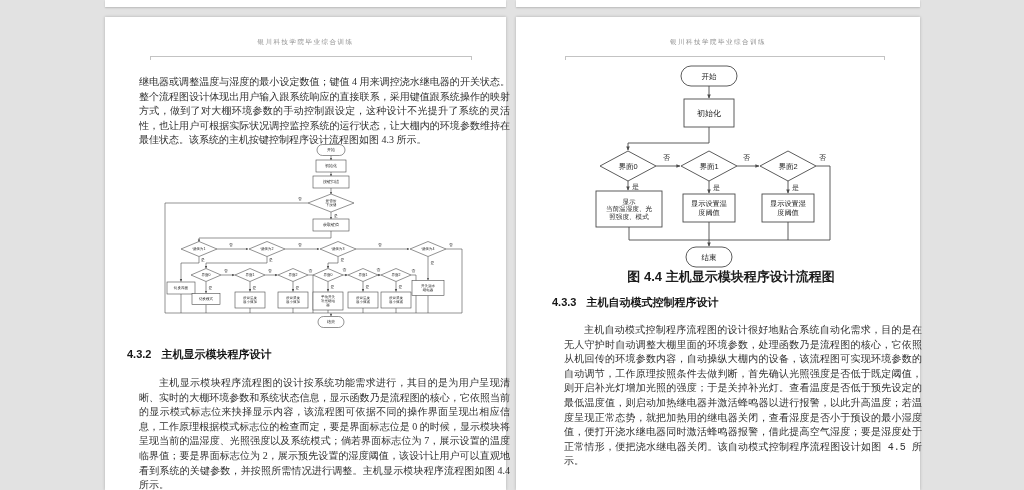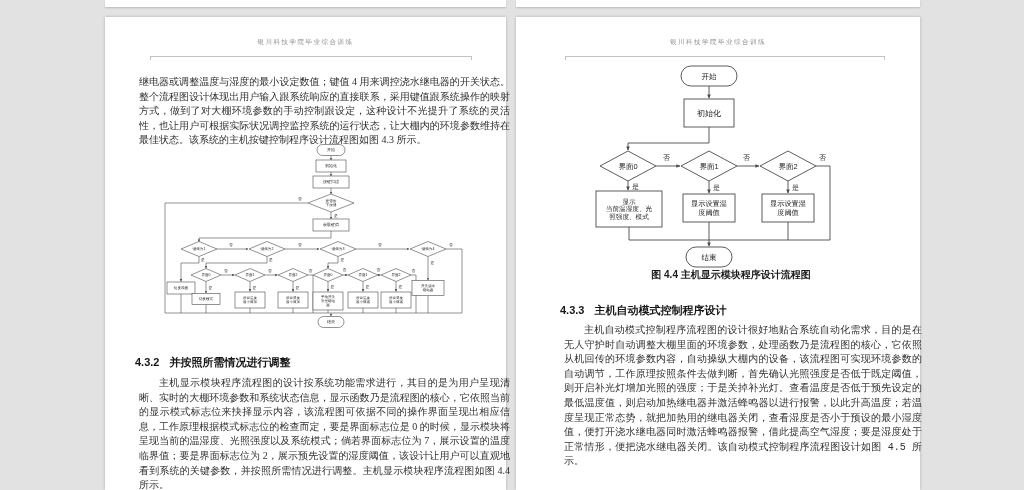--- a/index.html
+++ b/index.html
@@ -34,27 +34,27 @@
   }
   .indent{text-indent:2em;}
   #p-left-1{left:22px;top:46px;width:371px;}
   #p-left-2{left:22px;top:347px;width:371px;}
   #p-right-1{left:36px;top:295px;width:358px;font-family:Liberation Mono, monospace;}
   .figure{position:absolute;}
   #fig43{left:45px;top:125px;width:330px;height:192px;}
   #fig44{left:71px;top:45px;width:260px;height:212px;}
   svg{font-family:"Liberation Sans","DejaVu Sans",sans-serif;}
   .caption{
-    position:absolute;text-align:center;font-weight:bold;font-size:10px;color:#1c1c1c;
+    position:absolute;text-align:center;font-weight:bold;font-size:13px;color:#1c1c1c;
     font-family:"Liberation Sans","DejaVu Sans",sans-serif;
   }
   #cap-43{left:22px;top:316px;width:371px;}
   #cap-44{left:36px;top:251px;width:358px;}
   .section-heading{
-    position:absolute;margin:8px;font-size:11px;font-weight:bold;color:#161616;
+    position:absolute;margin:0;font-size:11px;font-weight:bold;color:#161616;
     font-family:"Liberation Sans","DejaVu Sans",sans-serif;
   }
   #sec-432{left:22px;top:330px;}
   #sec-433{left:36px;top:278px;}
   .section-heading .num{margin-right:10px;}
 </style>
 </head>
 <body>
 
 <div class="prev-strip" id="prev-left"></div>
@@ -176,21 +176,21 @@
       <text text-anchor="middle" font-size="3.5" fill="#222"><tspan x="213" y="157.16">设置温度</tspan><tspan x="213" y="161.29">最小值减</tspan></text>
       <rect x="231" y="150" width="30" height="16" fill="#fff" stroke="#4a4a4a" stroke-width="0.6"></rect>
       <text text-anchor="middle" font-size="3.5" fill="#222"><tspan x="246" y="157.16">设置湿度</tspan><tspan x="246" y="161.29">最小值减</tspan></text>
       <rect x="262" y="138.5" width="32" height="15" fill="#fff" stroke="#4a4a4a" stroke-width="0.6"></rect>
       <text text-anchor="middle" font-size="3.5" fill="#222"><tspan x="278" y="145.16">开关浇水</tspan><tspan x="278" y="149.29">继电器</tspan></text>
       <rect x="168" y="174.5" width="26" height="11" rx="5.5" fill="#fff" stroke="#4a4a4a" stroke-width="0.6"></rect>
       <text text-anchor="middle" font-size="4" fill="#222"><tspan x="181" y="181.4">结束</tspan></text>
     </svg>
 
 
-  <h3 class="section-heading" id="sec-432"><span class="num">4.3.2</span><span>并按照所需情况进行调整</span></h3>
+  <h3 class="section-heading" id="sec-432"><span class="num">4.3.2</span><span>主机显示模块程序设计</span></h3>
 
   <p class="body-text indent" id="p-left-2">主机显示模块程序流程图的设计按系统功能需求进行，其目的是为用户呈现清晰、实时的大棚环境参数和系统状态信息，显示函数乃是流程图的核心，它依照当前的显示模式标志位来抉择显示内容，该流程图可依据不同的操作界面呈现出相应信息，工作原理根据模式标志位的检查而定，要是界面标志位是 0 的时候，显示模块将呈现当前的温湿度、光照强度以及系统模式；倘若界面标志位为 7，展示设置的温度临界值；要是界面标志位为 2，展示预先设置的湿度阈值，该设计让用户可以直观地看到系统的关键参数，并按照所需情况进行调整。主机显示模块程序流程图如图 4.4 所示。</p>
 </div>
 
 <div class="page" id="page-right">
   <div class="page-header">
     <span>银川科技学院毕业综合训练</span>
   </div>
   <div class="header-rule" id="rule-right"></div>
 

